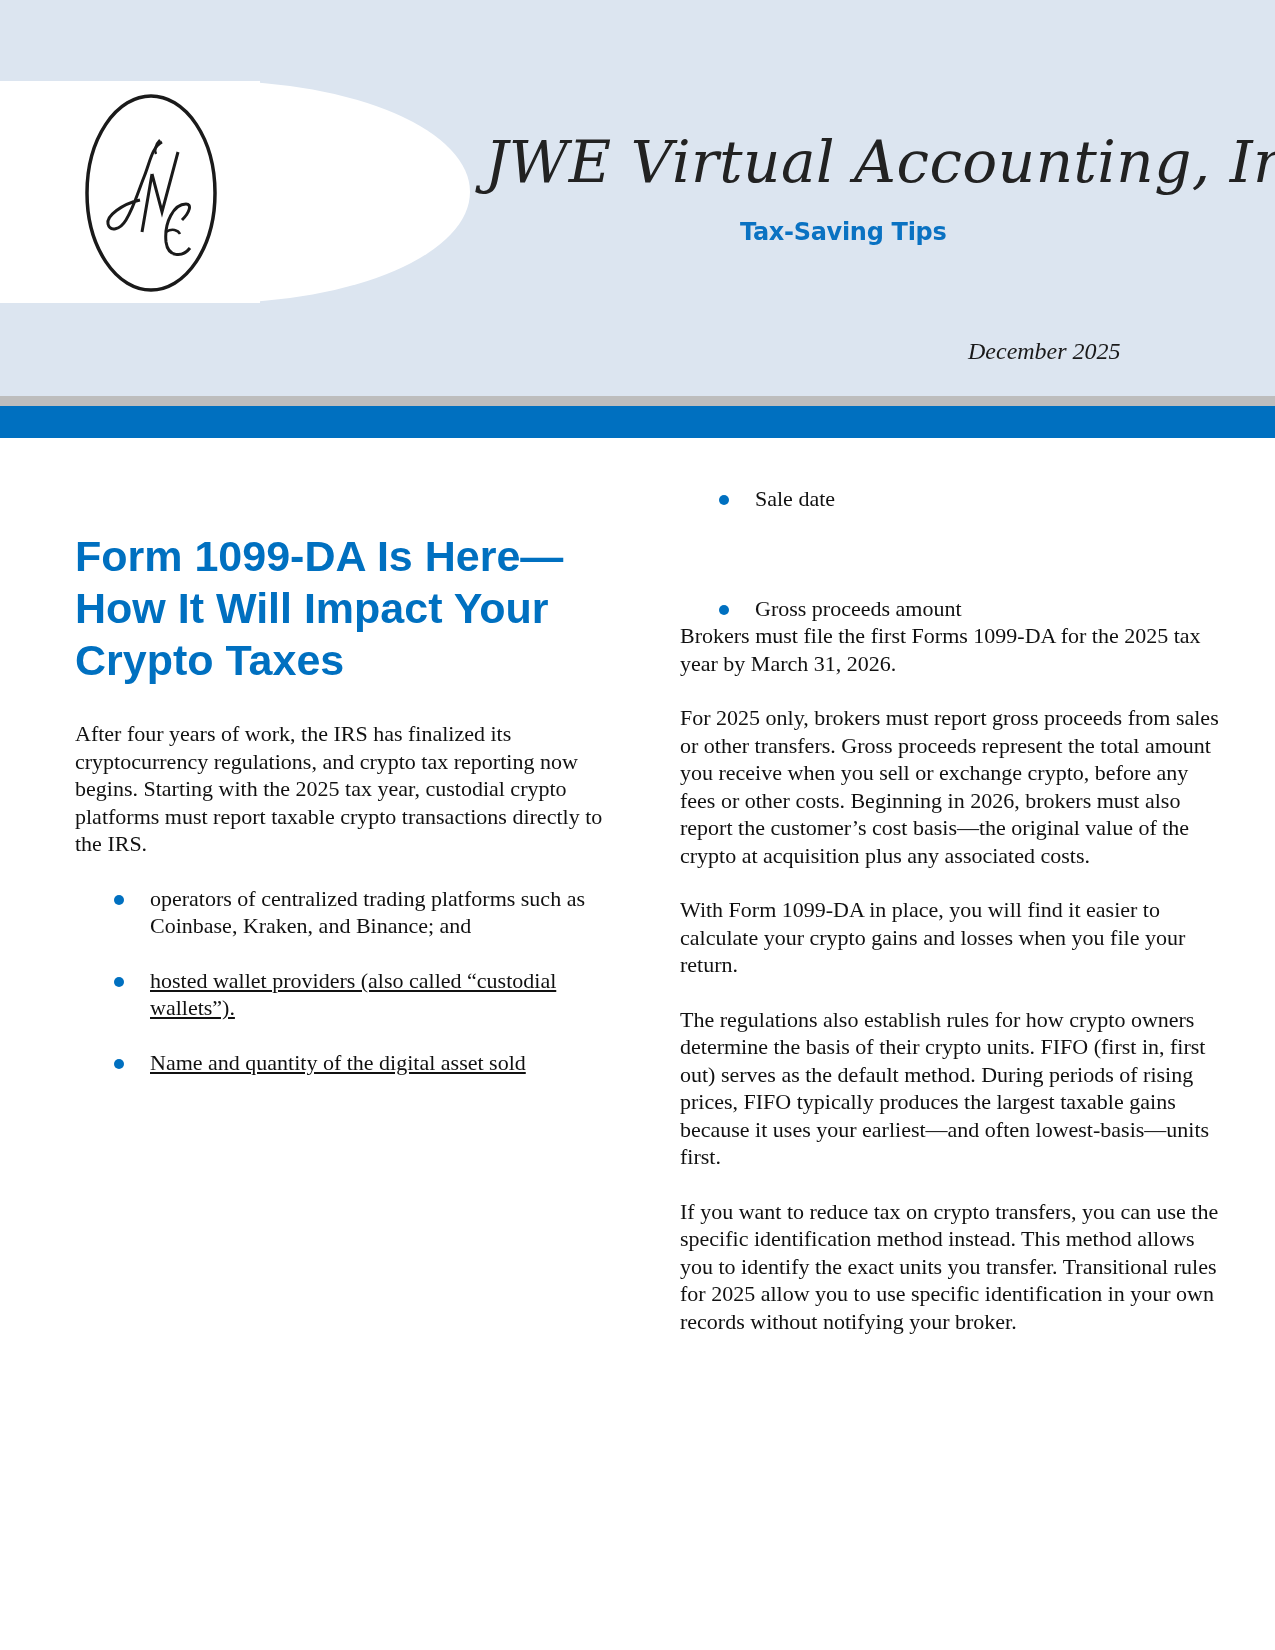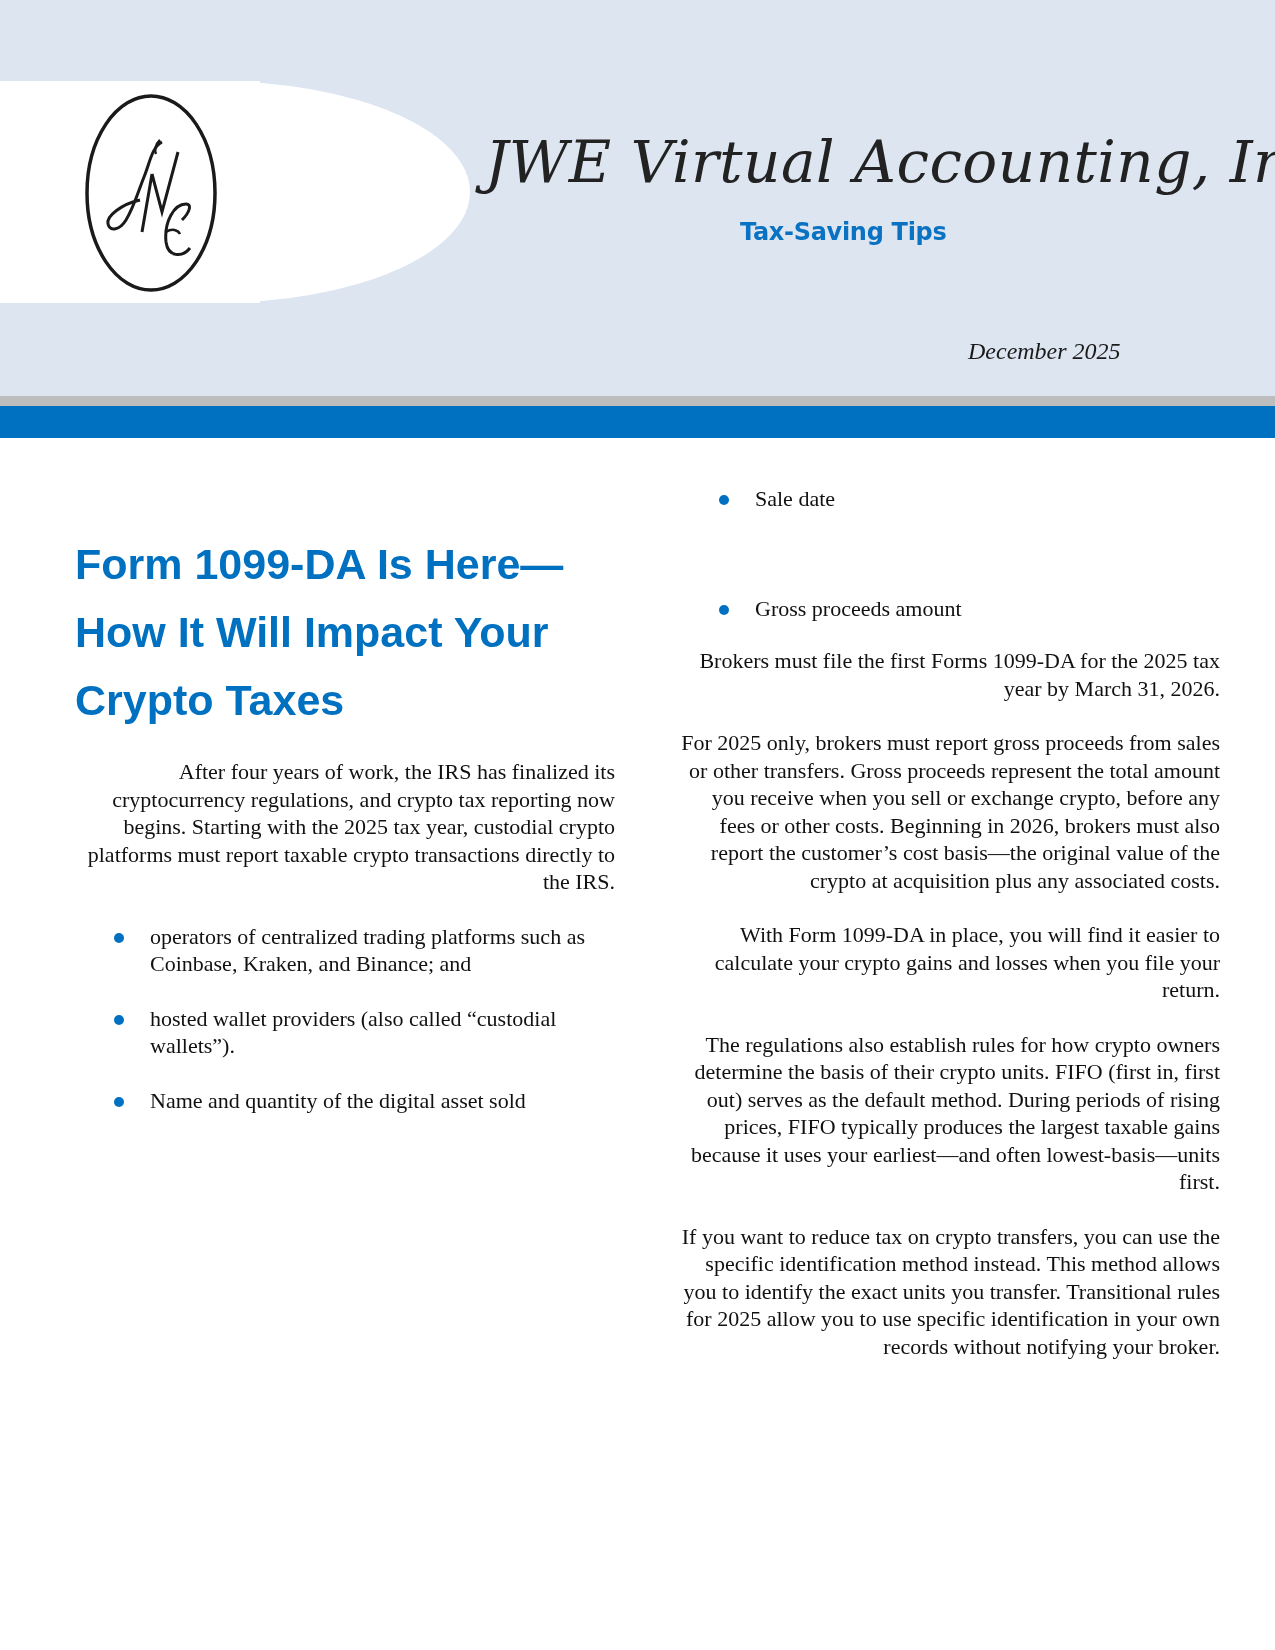--- a/index.html
+++ b/index.html
@@ -14,31 +14,31 @@
   .logo-oval::before { content: ""; position: absolute; left: 0; top: 0; width: 300px; height: 222px; background: #fff; }
   .logo-emblem { position: absolute; left: 82px; top: 92px; width: 138px; height: 202px; }
   .company-name { position: absolute; left: 485px; top: 128px; font-family: "DejaVu Serif", serif; font-style: italic; font-size: 58px; color: #222; letter-spacing: 0.5px; white-space: nowrap; }
   .tagline { position: absolute; left: 740px; top: 218px; font-family: "DejaVu Sans", sans-serif; font-weight: bold; font-size: 24px; color: #0a72c2; white-space: nowrap; letter-spacing: -0.3px; }
   .issue-date { position: absolute; left: 968px; top: 338px; font-family: "Liberation Serif", serif; font-size: 24px; color: #1a1a1a; white-space: nowrap; font-style: italic; }
 
   .col { position: absolute; font-size: 22px; line-height: 27.5px; }
   .col-left { left: 75px; top: 530px; width: 540px; }
   .col-right { left: 680px; top: 485px; width: 540px; }
 
-  .headline { font-family: "Liberation Sans", sans-serif; font-weight: bold; font-size: 43px; line-height: 68px; color: #0070c0; margin-bottom: 24px; }
-  .para { margin-bottom: 27px; text-align: right; }
+  .headline { font-family: "Liberation Sans", sans-serif; font-weight: bold; font-size: 43px; line-height: 52px; color: #0070c0; margin-bottom: 34px; }
+  .para { margin-bottom: 27px; }
   .bullets { list-style: none; margin-bottom: 27px; }
   .bullets li { position: relative; padding-left: 75px; margin-bottom: 27px; }
-  .bullets li:last-child { margin-bottom: 0; }
+  .bullets li:last-child { margin-bottom: 0; text-decoration: underline; }
   .bullet-dot { position: absolute; left: 39px; top: 10px; width: 10px; height: 10px; border-radius: 50%; background: #0070c0; }
 
   .right-bullets { list-style: none; }
   .right-bullets li { position: relative; padding-left: 75px; }
   .right-bullets li + li { margin-top: 82px; }
-  .right-bullets { margin-bottom: 25px; }
+  .right-bullets { }
 </style>
 </head>
 <body>
 
 <header class="header">
   <div class="header-bg"></div>
   <div class="header-stripe-grey"></div>
   <div class="header-stripe-blue"></div>
   <div class="logo-oval"></div>
   <svg class="logo-emblem" viewBox="0 0 138 202">

